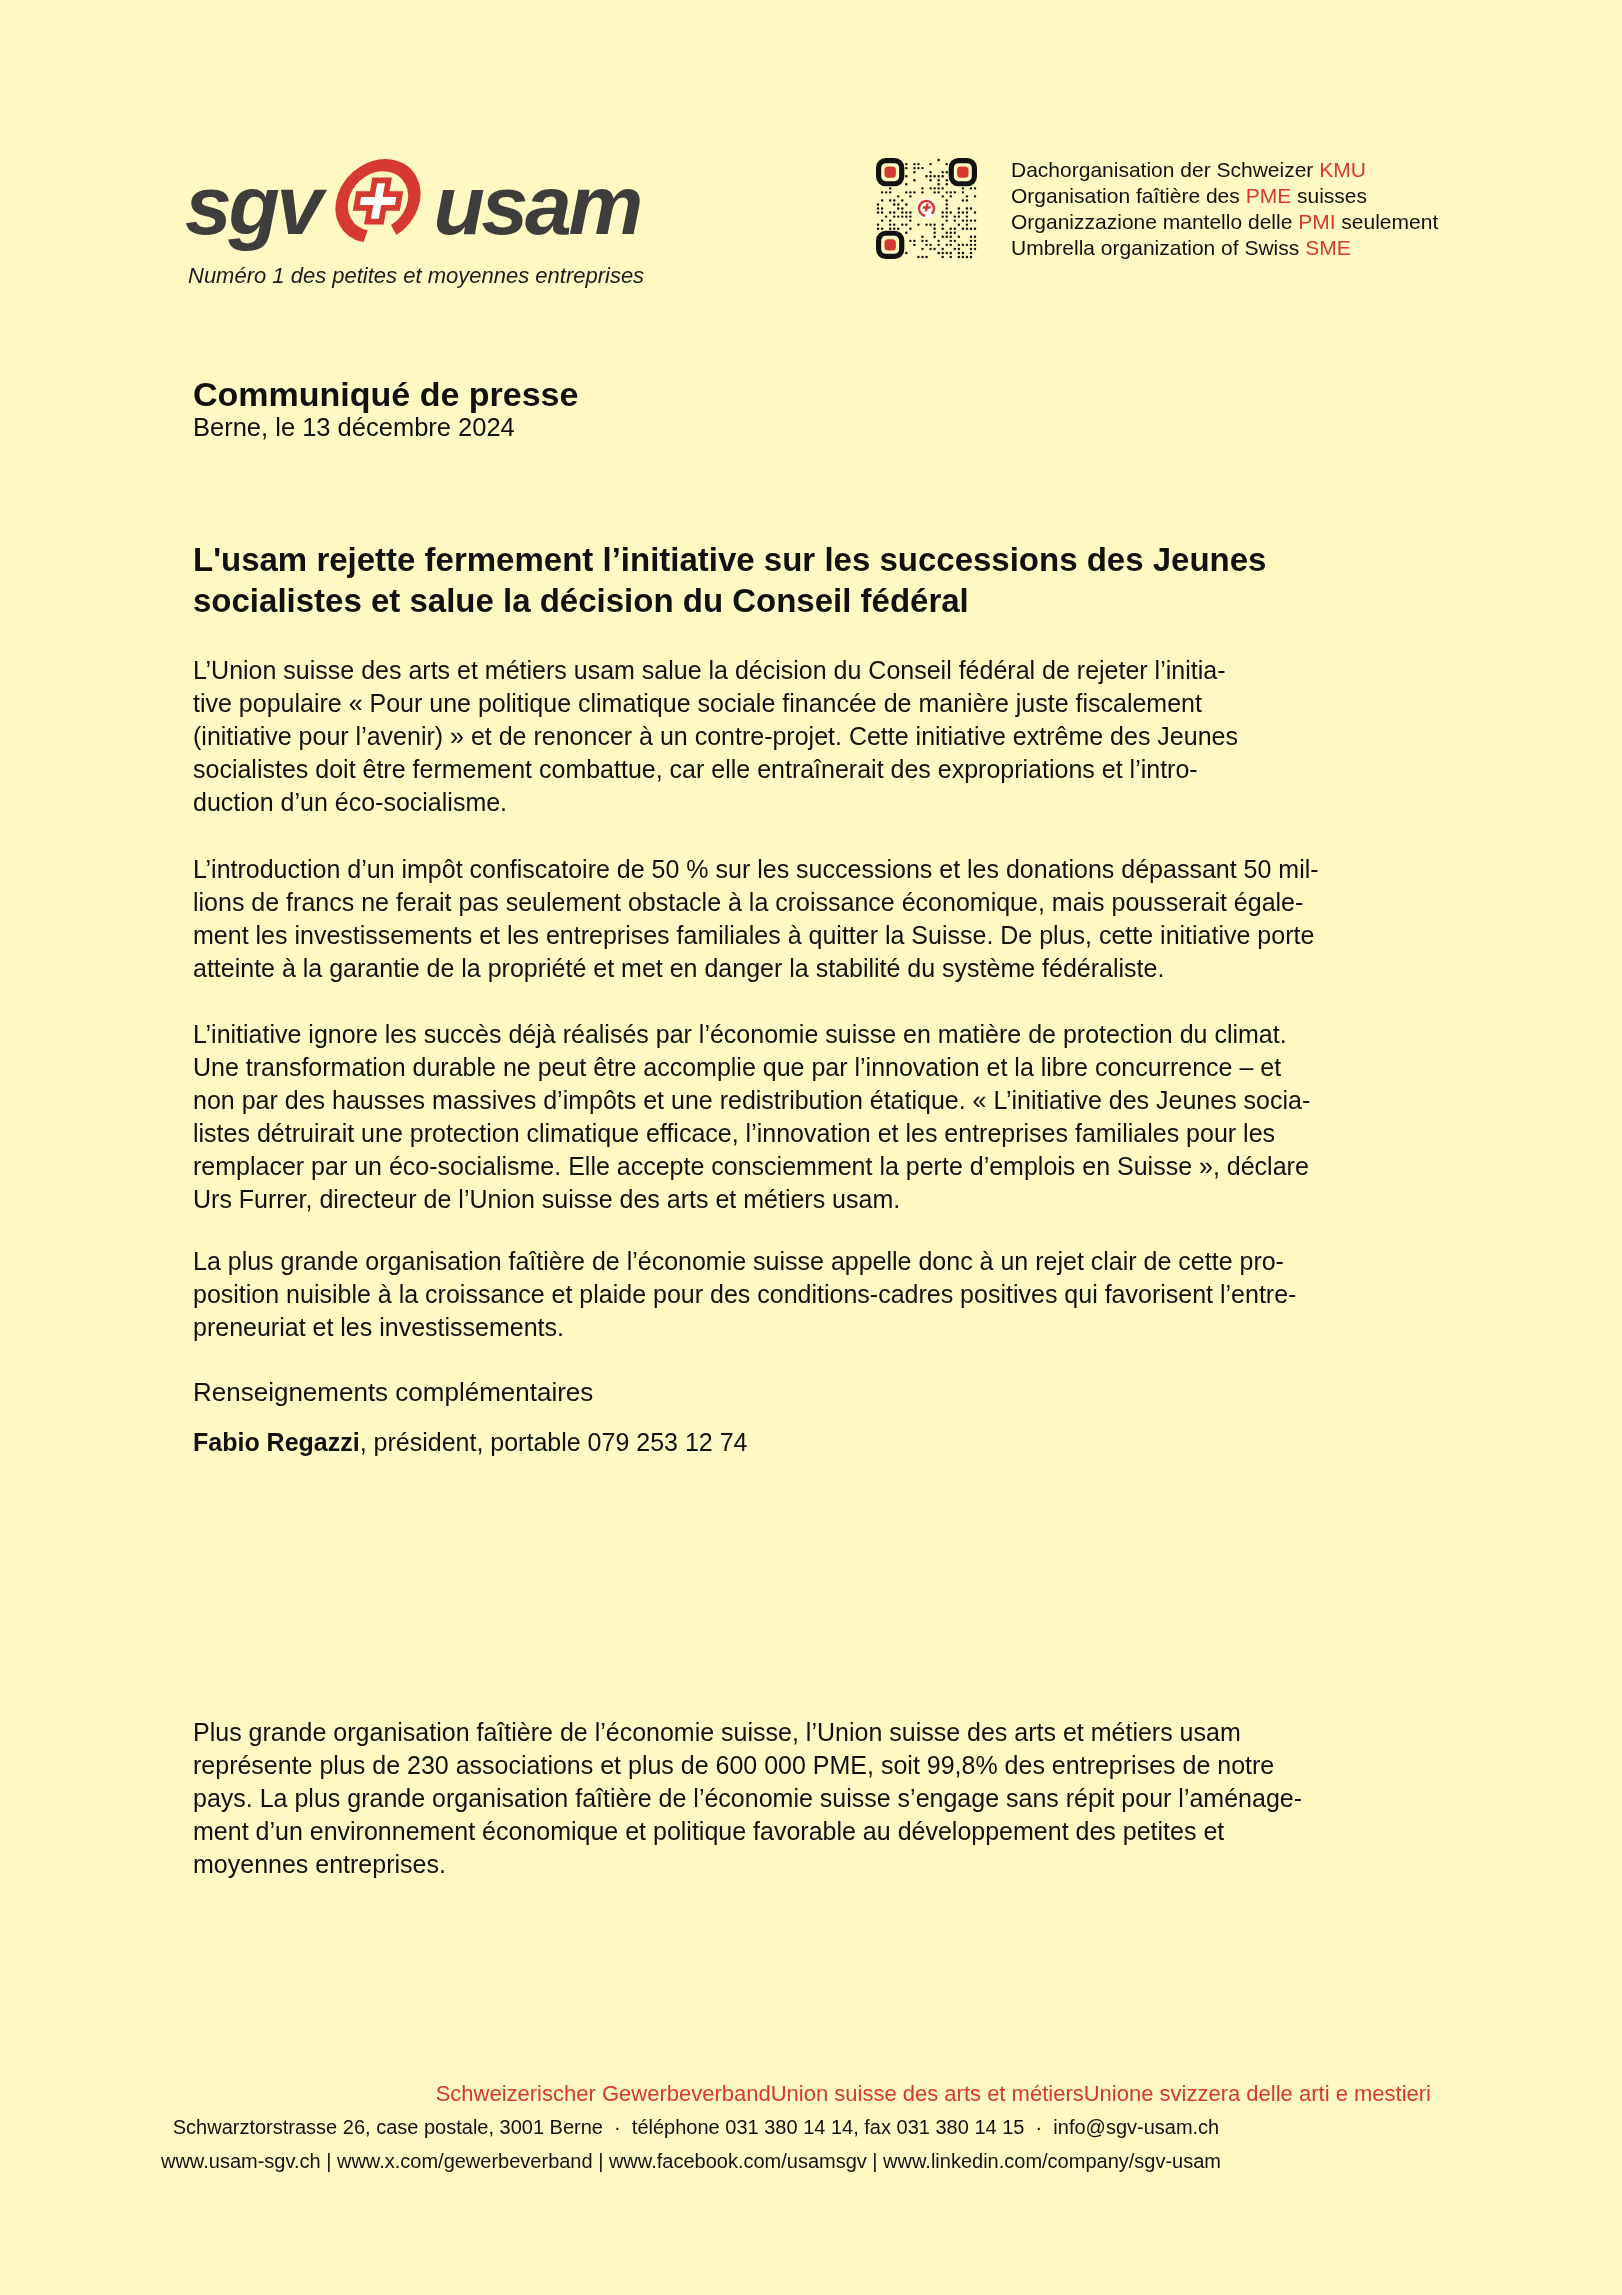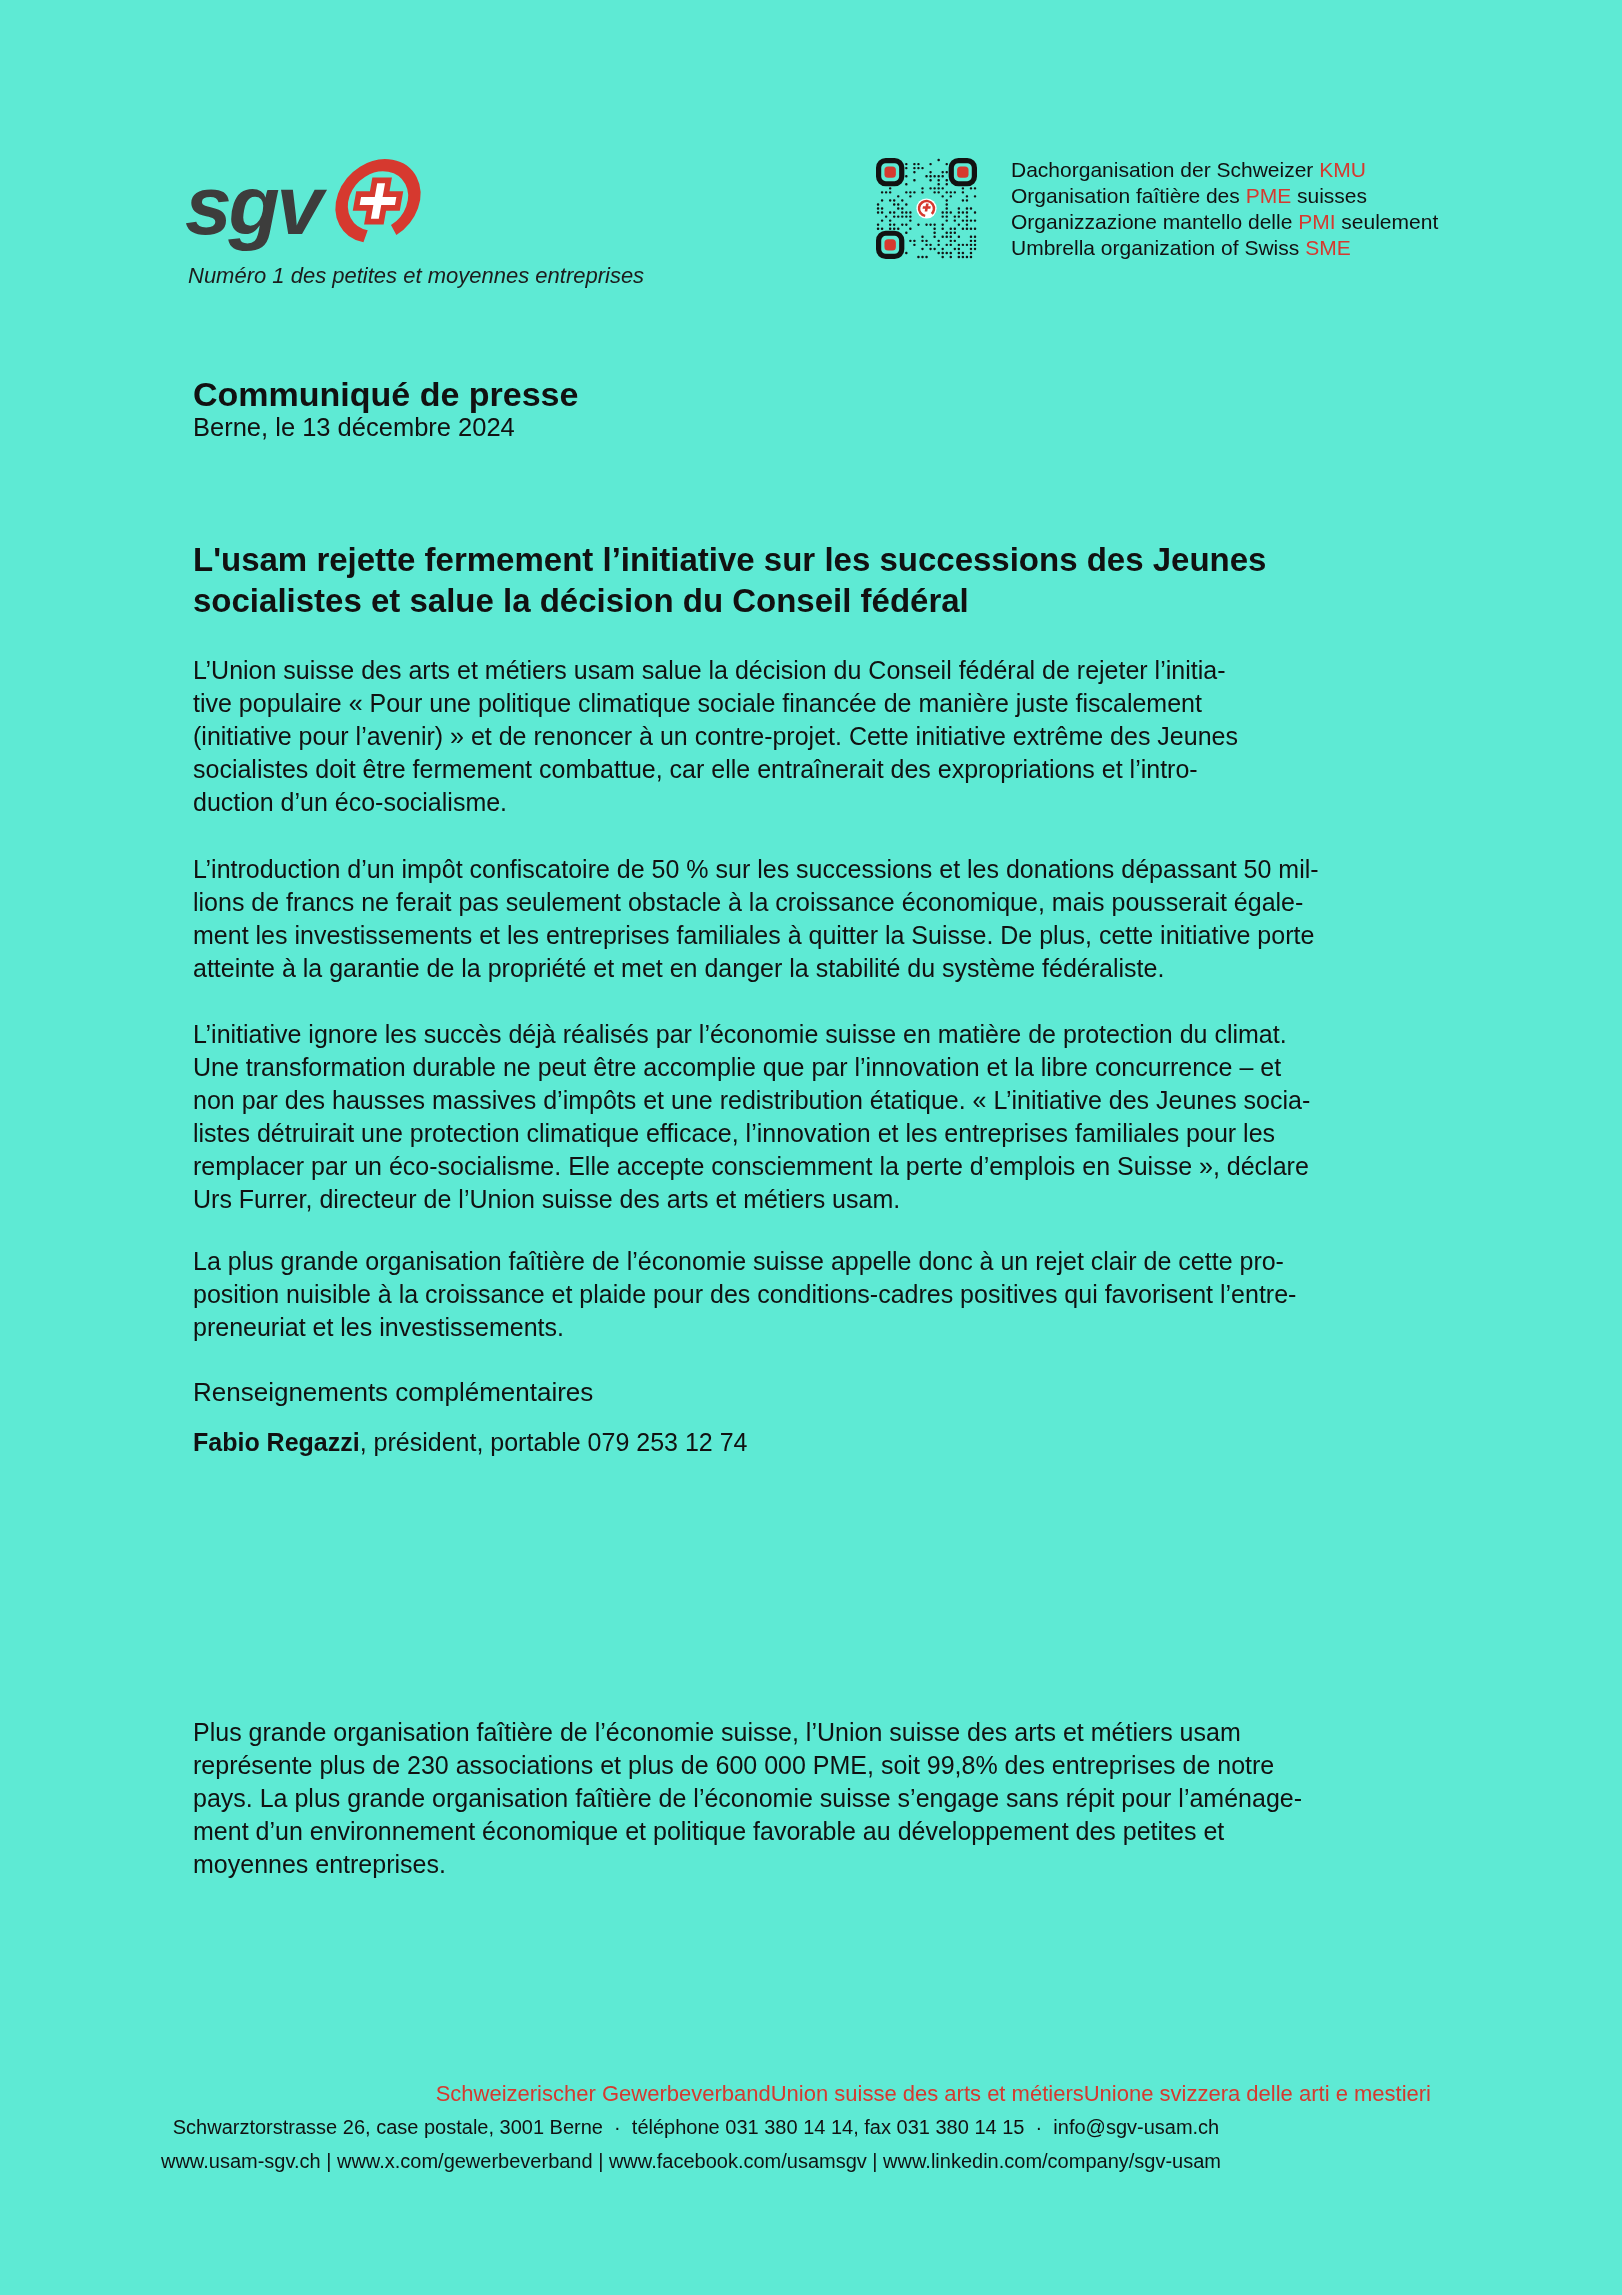--- a/index.html
+++ b/index.html
@@ -4,21 +4,21 @@
 <style>
   :root{
     --red:#d6392f;
     --logo-gray:#3d3d3c;
     --text:#111111;
   }
   html,body{margin:0;padding:0;background:#ffffff;}
   .page{
     position:relative;
     width:1622px;height:2295px;
-    background:#5eead4;
+    background:#fef9c3;
     font-family:"Liberation Sans", sans-serif;
     color:var(--text);
     overflow:hidden;
   }
   .abs{position:absolute;}
   .pre{white-space:pre;}
   .bold{font-weight:bold;}
   
   .logo-row{left:185px;top:152px;display:flex;align-items:center;}
   .logo-word{
@@ -75,20 +75,21 @@
   <div class="abs logo-row">
     <span class="logo-word">sgv</span>
     <span class="logo-sym">
       <svg width="98" height="98" viewBox="0 0 100 100">
         <g transform="translate(50,50) skewX(-10) translate(-50,-50)">
           <circle cx="50" cy="50" r="36.5" fill="none" class="red-stroke" stroke-width="12.5" stroke-dasharray="200 29" transform="rotate(100 50 50)"></circle>
           <path d="M43 29 h14 v14 h14 v14 h-14 v14 h-14 v-14 h-14 v-14 h14 z" fill="#ffffff" class="red-stroke" stroke-width="6"></path>
         </g>
       </svg>
     </span>
+    <span class="logo-word">usam</span>
   </div>
   <div class="abs logo-tagline">Numéro 1 des petites et moyennes entreprises</div>
 
   <div class="abs qr">
     <svg id="qr-svg" width="101" height="101" viewBox="0 0 155 155">
       <g id="qr-dots">
           <rect x="94.30" y="1.30" width="3.7" height="3.7" rx="1.6" class="ink"></rect>
           <rect x="44.70" y="7.50" width="3.7" height="3.7" rx="1.6" class="ink"></rect>
           <rect x="57.10" y="7.50" width="3.7" height="3.7" rx="1.6" class="ink"></rect>
           <rect x="63.30" y="7.50" width="3.7" height="3.7" rx="1.6" class="ink"></rect>

